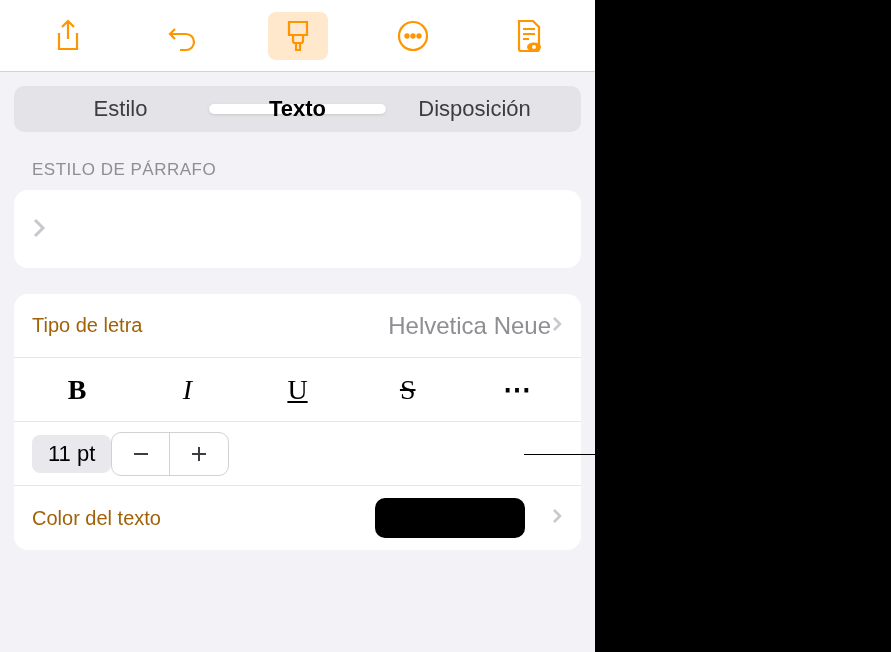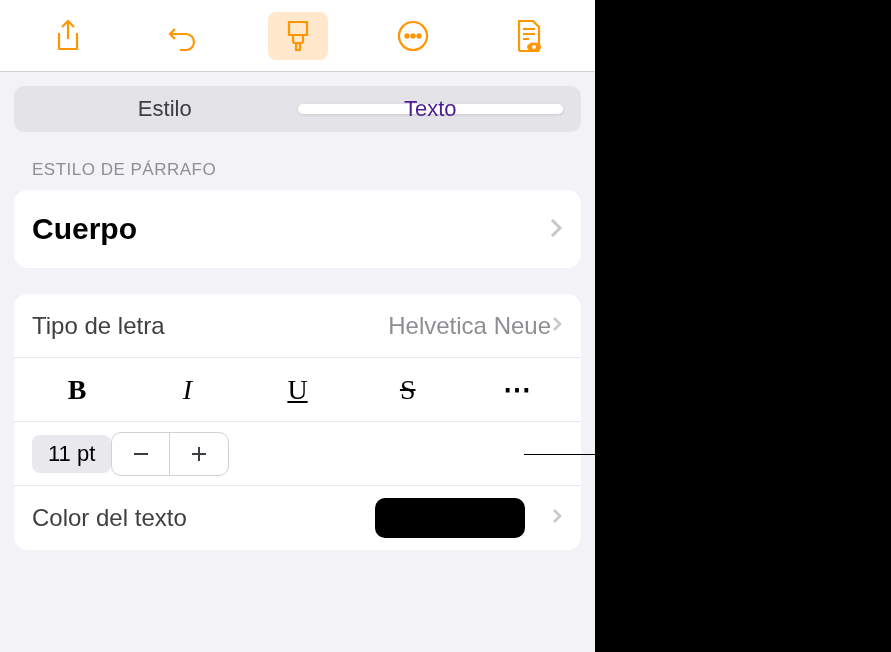--- a/index.html
+++ b/index.html
@@ -51,22 +51,22 @@
       flex: 1;
       display: flex;
       align-items: center;
       justify-content: center;
       font-size: 22px;
       color: #3c3c43;
       border-radius: 8px;
     }
     .seg-item.active {
       background: #ffffff;
-      font-weight: 400;
-      color: #4c1d95;
+      font-weight: 700;
+      color: #000000;
       box-shadow: 0 1px 3px rgba(0,0,0,0.12);
     }
     .section-header {
       font-size: 17px;
       color: #8e8e93;
       letter-spacing: 0.5px;
       margin-top: 28px;
       margin-bottom: 10px;
       margin-left: 18px;
       text-transform: uppercase;
@@ -78,22 +78,22 @@
     }
     .row {
       display: flex;
       align-items: center;
       padding: 0 18px;
       min-height: 64px;
       border-bottom: 1px solid #e5e5ea;
     }
     .row:last-child { border-bottom: none; gap: 16px; }
     .row-title {
-      font-size: 24px;
-      color: #404040;
+      font-size: 20px;
+      color: #a16207;
       flex: 1;
     }
     .row-value {
       font-size: 24px;
       color: #8e8e93;
     }
     .chevron {
       color: #c7c7cc;
     }
     .paragraph-style {
@@ -205,27 +205,27 @@
         <circle cx="21" cy="29" r="2" fill="#fff" stroke="none"></circle>
       </svg>
     </div>
   </div>
 
   <div class="content">
 
     <div class="seg">
       <div class="seg-item">Estilo</div>
       <div class="seg-item active">Texto</div>
+      <div class="seg-item">Disposición</div>
     </div>
 
     <div class="section-header">ESTILO DE PÁRRAFO</div>
 
     <div class="card">
       <div class="paragraph-style">
-        <span>Cuerpo</span>
         <span class="chevron">
           <svg width="14" height="22" viewBox="0 0 14 22" fill="none" stroke="currentColor" stroke-width="3">
               <path d="M3 3 L11 11 L3 19"></path>
             </svg>
         </span>
       </div>
     </div>
 
     <div class="card card2">
 

